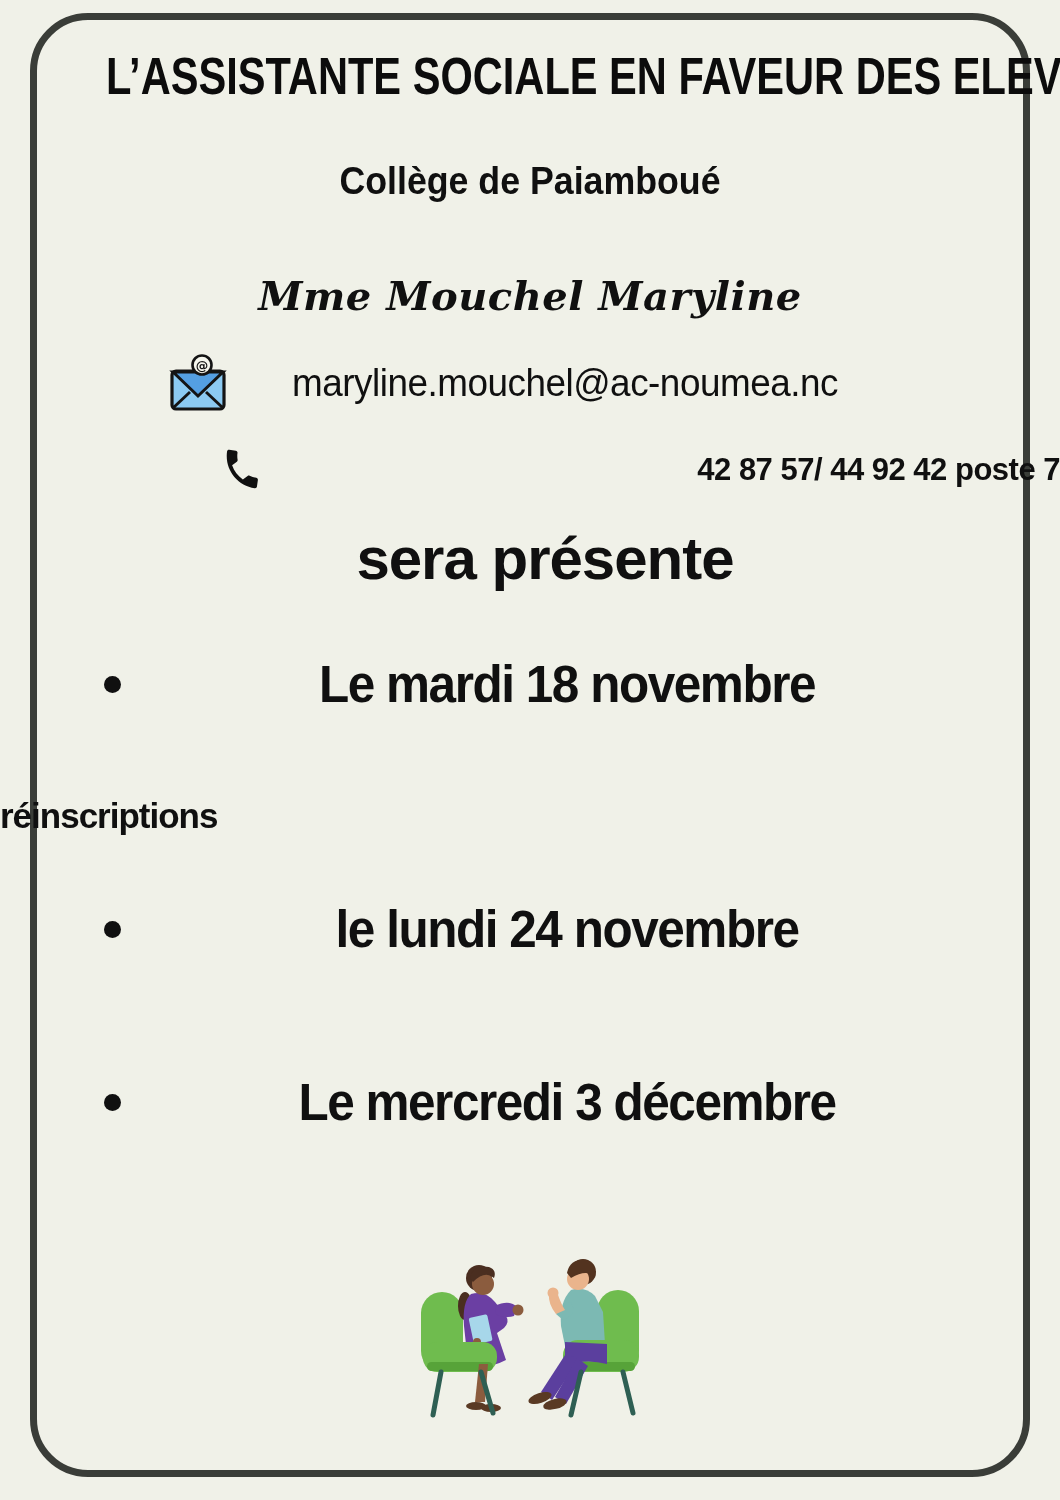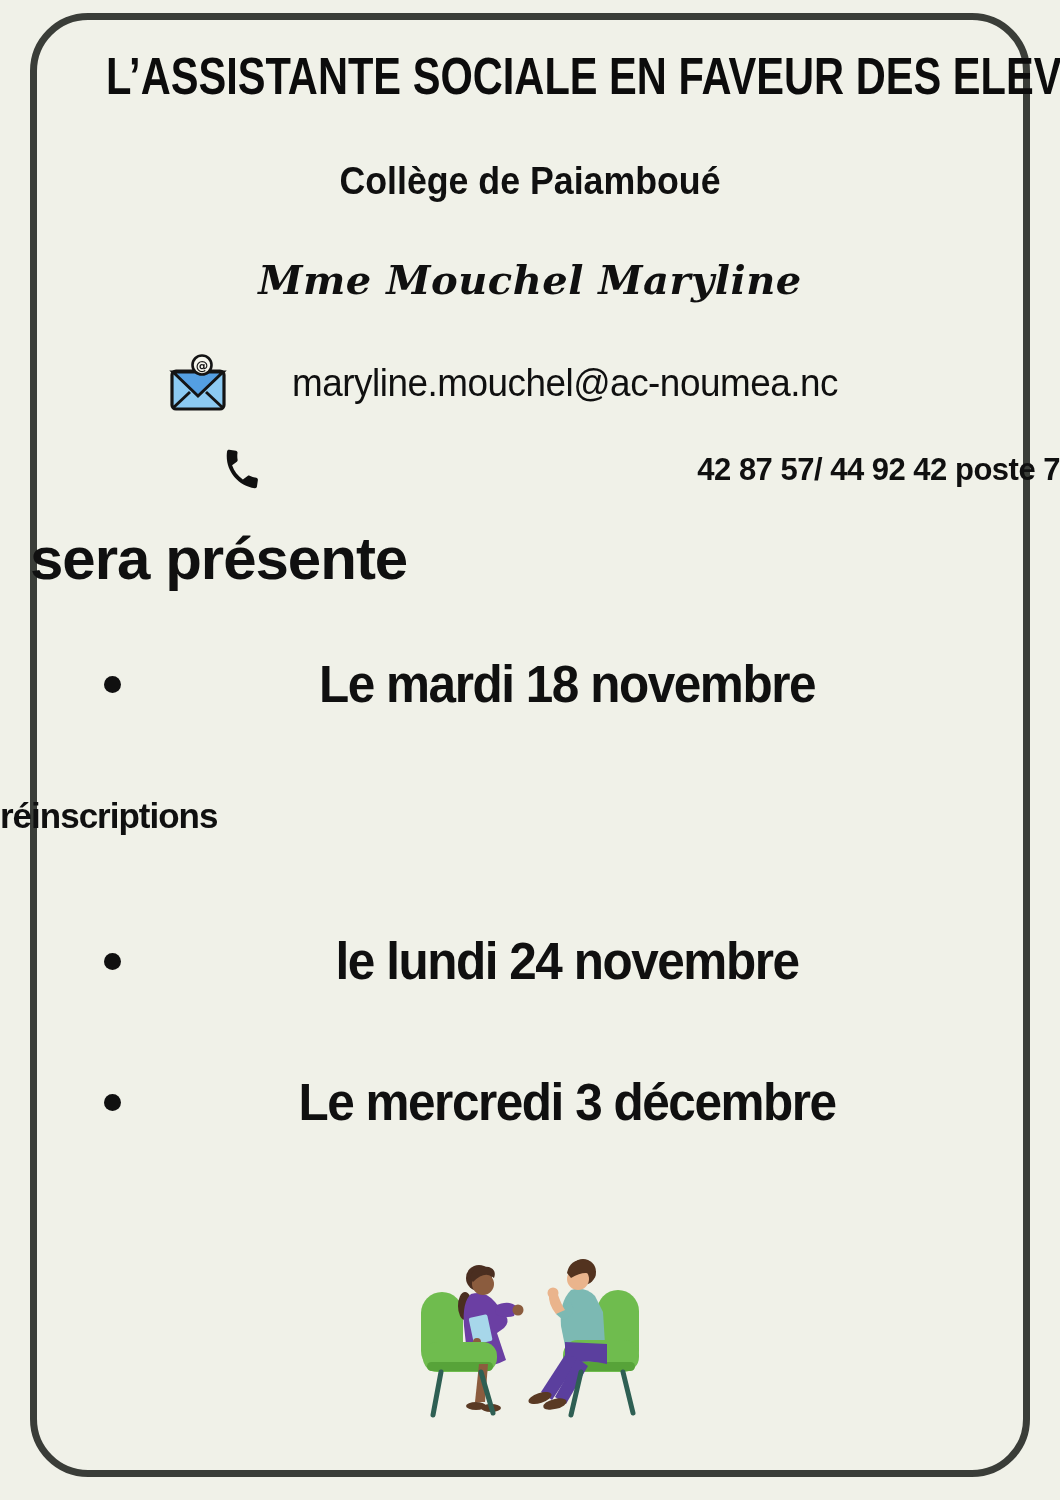--- a/index.html
+++ b/index.html
@@ -42,21 +42,21 @@
     color: #0c0c0c;
   }
   .school {
     top: 160px;
     font-size: 38px;
     font-weight: bold;
     transform: scaleX(0.94);
     transform-origin: 50% 50%;
   }
   .person {
-    top: 256px;
+    top: 272px;
     font-family: "DejaVu Serif", serif;
     font-style: italic;
     font-weight: bold;
     font-size: 40px;
     letter-spacing: 0.5px;
   }
   .email-text {
     top: 362px;
     left: 70px; right: 0;
     text-align: center;
@@ -70,20 +70,21 @@
     top: 452px;
     left: 60px; right: 0;
     text-align: right;
     font-size: 31px;
     font-weight: bold;
     letter-spacing: -0.5px;
   }
   .presence-heading {
     top: 524px;
     left: 30px; right: 0;
+    text-align: center;
     font-size: 60px;
     font-weight: bold;
     letter-spacing: -1px;
   }
   .list-row {
     position: absolute;
     left: 0; right: 16px;
     height: 60px;
   }
   .bullet {
@@ -154,21 +155,21 @@
 
   <div class="abs presence-heading">sera présente</div>
 
   <div class="list-row" style="top:655px;">
     <span class="bullet"></span>
     <span class="list-label">Le mardi 18 novembre</span>
   </div>
 
   <div class="list-note" style="top:796px;">réinscriptions</div>
 
-  <div class="list-row" style="top:900px;margin-top:32px;">
+  <div class="list-row" style="top:900px;">
     <span class="bullet"></span>
     <span class="list-label">le lundi 24 novembre</span>
   </div>
 
   <div class="list-row" style="top:1073px;padding-left:25px;">
     <span class="bullet"></span>
     <span class="list-label">Le mercredi 3 décembre</span>
   </div>
 
   <div class="abs illustration-box">

